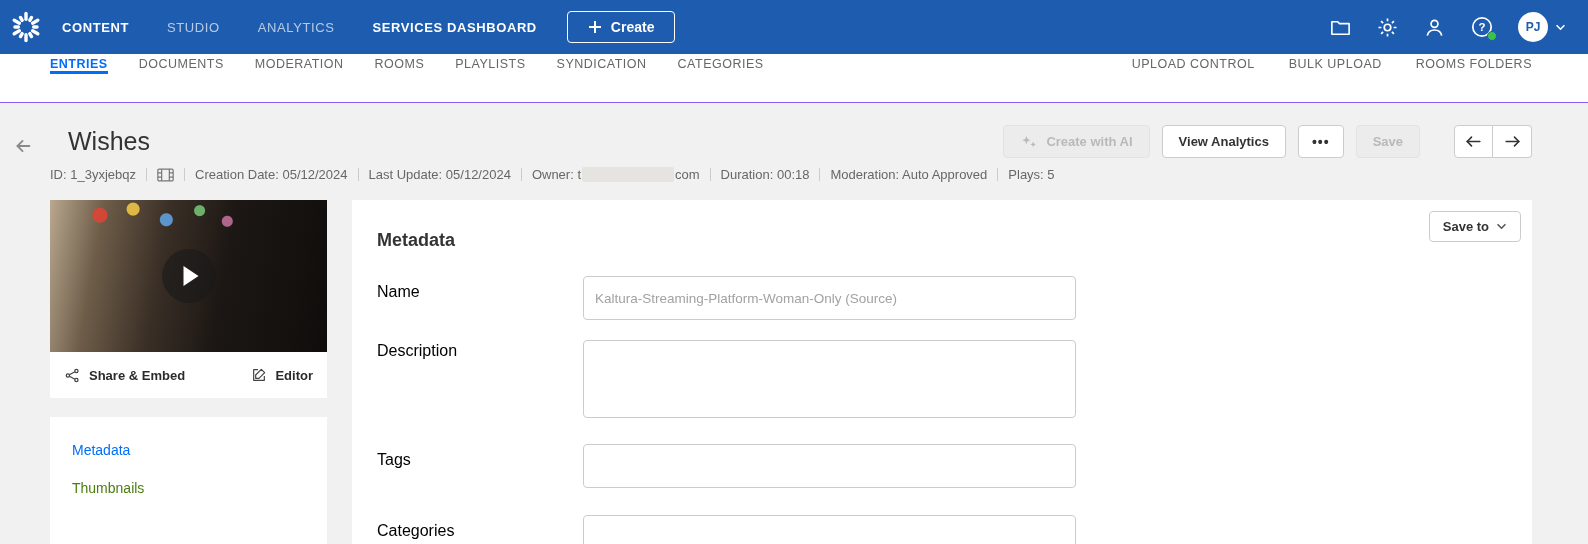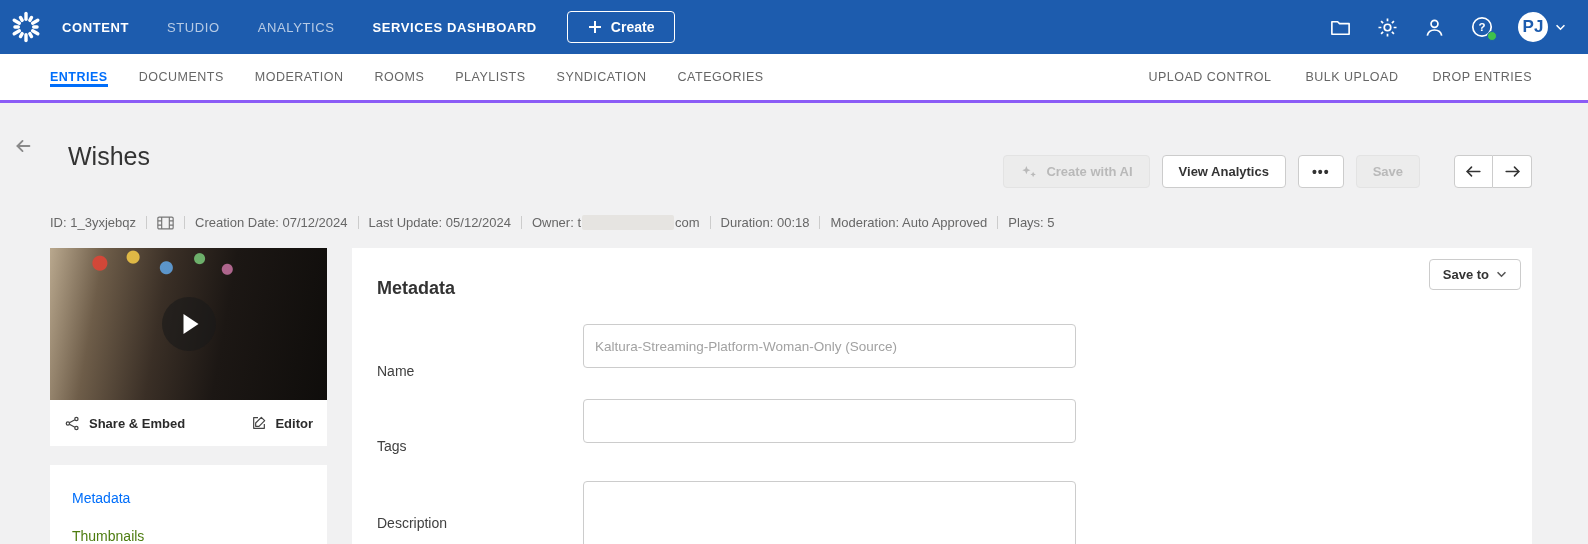--- a/index.html
+++ b/index.html
@@ -11,44 +11,44 @@
   .logo { width:40px; height:40px; display:flex; align-items:center; justify-content:center; margin-right:8px; cursor:pointer; }
   .topnav { display:flex; align-items:center; gap:38px; margin-left:8px; }
   .nav-item { font-size:13px; font-weight:700; letter-spacing:0.6px; cursor:pointer; text-decoration:none; white-space:nowrap; }
   .nav-item.bright { color:#ffffff; }
   .nav-item.dim { color:rgba(255,255,255,0.68); font-weight:400; }
   .create-btn { margin-left:30px; display:flex; align-items:center; gap:9px; background:transparent; border:1.6px solid #fff; border-radius:4px; color:#fff; font-weight:700; font-size:14px; padding:7px 20px; cursor:pointer; font-family:inherit; }
   .topbar-right { margin-left:auto; display:flex; align-items:center; gap:24px; }
   .icon-btn { background:none; border:none; cursor:pointer; display:flex; position:relative; padding:0; }
   .help-badge { position:absolute; right:-3px; bottom:-2px; width:10px; height:10px; border-radius:50%; background:#3ec14c; border:1.5px solid #1d5cae; }
   .avatar-wrap { display:flex; align-items:center; gap:7px; cursor:pointer; }
-  .avatar { width:30px; height:30px; border-radius:50%; background:#fff; color:#1d5cae; font-size:17px; font-weight:700; display:flex; align-items:center; justify-content:center; }
-
-  
-  .subnav { height:49px; background:#fff; border-bottom:3px solid #8b5cf6; display:flex; align-items:center; padding:0 56px 0 50px; }
+  .avatar { width:30px; height:30px; border-radius:50%; background:#fff; color:#1d5cae; font-size:12px; font-weight:700; display:flex; align-items:center; justify-content:center; }
+
+  
+  .subnav { height:49px; background:#fff; border-bottom:1px solid #8b5cf6; display:flex; align-items:flex-start; padding:0 56px 0 50px; }
   .tabs { display:flex; gap:31px; }
   .tab { display:flex; align-items:center; font-size:12.5px; letter-spacing:0.5px; color:#666; border-bottom:3px solid transparent; padding-top:3px; cursor:pointer; text-decoration:none; white-space:nowrap; }
   .tab.active { color:#006efa; border-bottom-color:#006efa; font-weight:700; }
   .subnav-right { margin-left:auto; display:flex; gap:34px; }
 
   
   .content { position:relative; padding:22px 56px 0 50px; height:441px; overflow:hidden; }
   .back-btn { position:absolute; left:8px; top:28px; background:none; border:none; cursor:pointer; padding:4px; }
   .header-row { display:flex; align-items:center; }
   .page-title { font-size:25px; font-weight:400; color:#333; margin-left:18px; }
-  .actions { margin-left:auto; display:flex; align-items:center; gap:12px;margin-top:30px; }
+  .actions { margin-left:auto; display:flex; align-items:center; gap:12px; }
   .btn { height:33px; display:inline-flex; align-items:center; justify-content:center; gap:8px; border-radius:4px; font-size:13px; font-weight:700; font-family:inherit; padding:0 16px; cursor:pointer; background:#fff; border:1px solid #ccc; color:#333; white-space:nowrap; }
   .btn.disabled { background:#ececec; border-color:#e3e3e3; color:#b9b9b9; cursor:default; }
   .btn.more { padding:0 13px; font-size:14px; letter-spacing:1px; }
   .pager { display:flex; margin-left:22px; }
   .pager .btn { width:39px; padding:0; border-radius:0; }
   .pager .btn:first-child { border-radius:4px 0 0 4px; }
   .pager .btn:last-child { border-radius:0 4px 4px 0; border-left:none; }
 
-  .info-row { display:flex; align-items:center; margin-top:27px; font-size:13px; color:#676767; gap:10px; white-space:nowrap; }
+  .info-row { display:flex; align-items:center; margin-top:9px; font-size:13px; color:#676767; gap:10px; white-space:nowrap; }
   .divider { width:1px; height:13px; background:#ccc; }
   .owner { display:flex; align-items:center; }
   .redacted { display:inline-block; width:92px; height:15px; background:#e6e4e1; border-radius:2px; margin:0 1px; filter:blur(0.6px); }
 
   
   .columns { display:flex; gap:25px; margin-top:18px; align-items:flex-start; }
   .left-col { width:277px; flex:0 0 277px; }
   .thumb-card { background:#7f1d1d; }
   .thumbnail { height:152px; position:relative; cursor:pointer;
     background:
@@ -68,21 +68,21 @@
   .section-item.active { color:#006efa; }
 
   
   .main-card { flex:1; background:#fff; position:relative; padding:30px 25px 40px; min-height:430px; }
   .card-heading { font-size:18px; font-weight:700; color:#333; }
   .jump-btn { position:absolute; top:11px; right:11px; height:31px; display:flex; align-items:center; gap:7px; padding:0 13px; background:#fff; border:1px solid #ccc; border-radius:4px; font-size:13px; font-weight:700; color:#333; cursor:pointer; font-family:inherit; }
   .form { margin-top:25px; }
   .form-row { display:flex; margin-bottom:20px; }
   .form-row.row-desc { margin-bottom:26px; }
   .form-row.row-tags { margin-bottom:27px; }
-  .form-label { width:206px; flex:0 0 206px; font-size:14px; color:#404040; padding-top:7px;margin-top:32px; }
+  .form-label { width:206px; flex:0 0 206px; font-size:16px; color:#000000; padding-top:7px; }
   .form-row.row-desc .form-label { padding-top:2px; }
   .text-input { width:493px; height:44px; border:1px solid #ccc; border-radius:4px; padding:0 11px; font-size:13.5px; font-family:inherit; color:#333; background:#fff; }
   .text-input::placeholder { color:#a2a2a2; }
   textarea.text-input { height:78px; padding:8px 11px; resize:none; }
 </style>
 </head>
 <body>
 
 <header class="topbar">
   <div class="logo">
@@ -158,21 +158,21 @@
     <a class="tab">DOCUMENTS</a>
     <a class="tab">MODERATION</a>
     <a class="tab">ROOMS</a>
     <a class="tab">PLAYLISTS</a>
     <a class="tab">SYNDICATION</a>
     <a class="tab">CATEGORIES</a>
   </div>
   <div class="subnav-right">
     <a class="tab">UPLOAD CONTROL</a>
     <a class="tab">BULK UPLOAD</a>
-    <a class="tab">DROP ENTRIES</a>
+    <a class="tab">ROOMS FOLDERS</a>
   </div>
 </nav>
 
 <main class="content">
 
   <button class="back-btn">
     <svg width="22" height="22" viewBox="0 0 24 24" fill="none" stroke="#8a8a8a" stroke-width="2" stroke-linecap="round" stroke-linejoin="round">
         <path d="M19 12H6"></path>
         <path d="M11.5 6.5L6 12l5.5 5.5"></path>
       </svg>
@@ -215,21 +215,21 @@
   </div>
 
   <div class="info-row">
     <span>ID: 1_3yxjebqz</span>
     <span class="divider"></span>
     <svg width="17" height="14" viewBox="0 0 20 16" fill="none" stroke="#777" stroke-width="1.4">
         <rect x="1" y="1" width="18" height="14" rx="1.5"></rect>
         <path d="M5.5 1v14M14.5 1v14M1 5.5h4.5M1 10.5h4.5M14.5 5.5H19M14.5 10.5H19"></path>
       </svg>
     <span class="divider"></span>
-    <span>Creation Date: 07/12/2024</span>
+    <span>Creation Date: 05/12/2024</span>
     <span class="divider"></span>
     <span>Last Update: 05/12/2024</span>
     <span class="divider"></span>
     <span class="owner">
       <span>Owner: t</span>
       <span class="redacted"></span>
       <span>com</span>
     </span>
     <span class="divider"></span>
     <span>Duration: 00:18</span>
@@ -283,28 +283,28 @@
           </svg>
       </button>
 
       <h2 class="card-heading">Metadata</h2>
 
       <div class="form">
         <div class="form-row">
           <label class="form-label">Name</label>
           <input class="text-input" type="text" placeholder="Kaltura-Streaming-Platform-Woman-Only (Source)" style="">
         </div>
+        <div class="form-row row-desc">
+          <label class="form-label">Description</label>
+          <textarea class="text-input" style=""></textarea>
+        </div>
         <div class="form-row row-tags">
           <label class="form-label">Tags</label>
           <input class="text-input" type="text" style="">
         </div>
-        <div class="form-row row-desc">
-          <label class="form-label">Description</label>
-          <textarea class="text-input" style=""></textarea>
-        </div>
         <div class="form-row">
           <label class="form-label">Categories</label>
           <input class="text-input" type="text" style="">
         </div>
       </div>
     </section>
 
   </div>
 </main>
 

